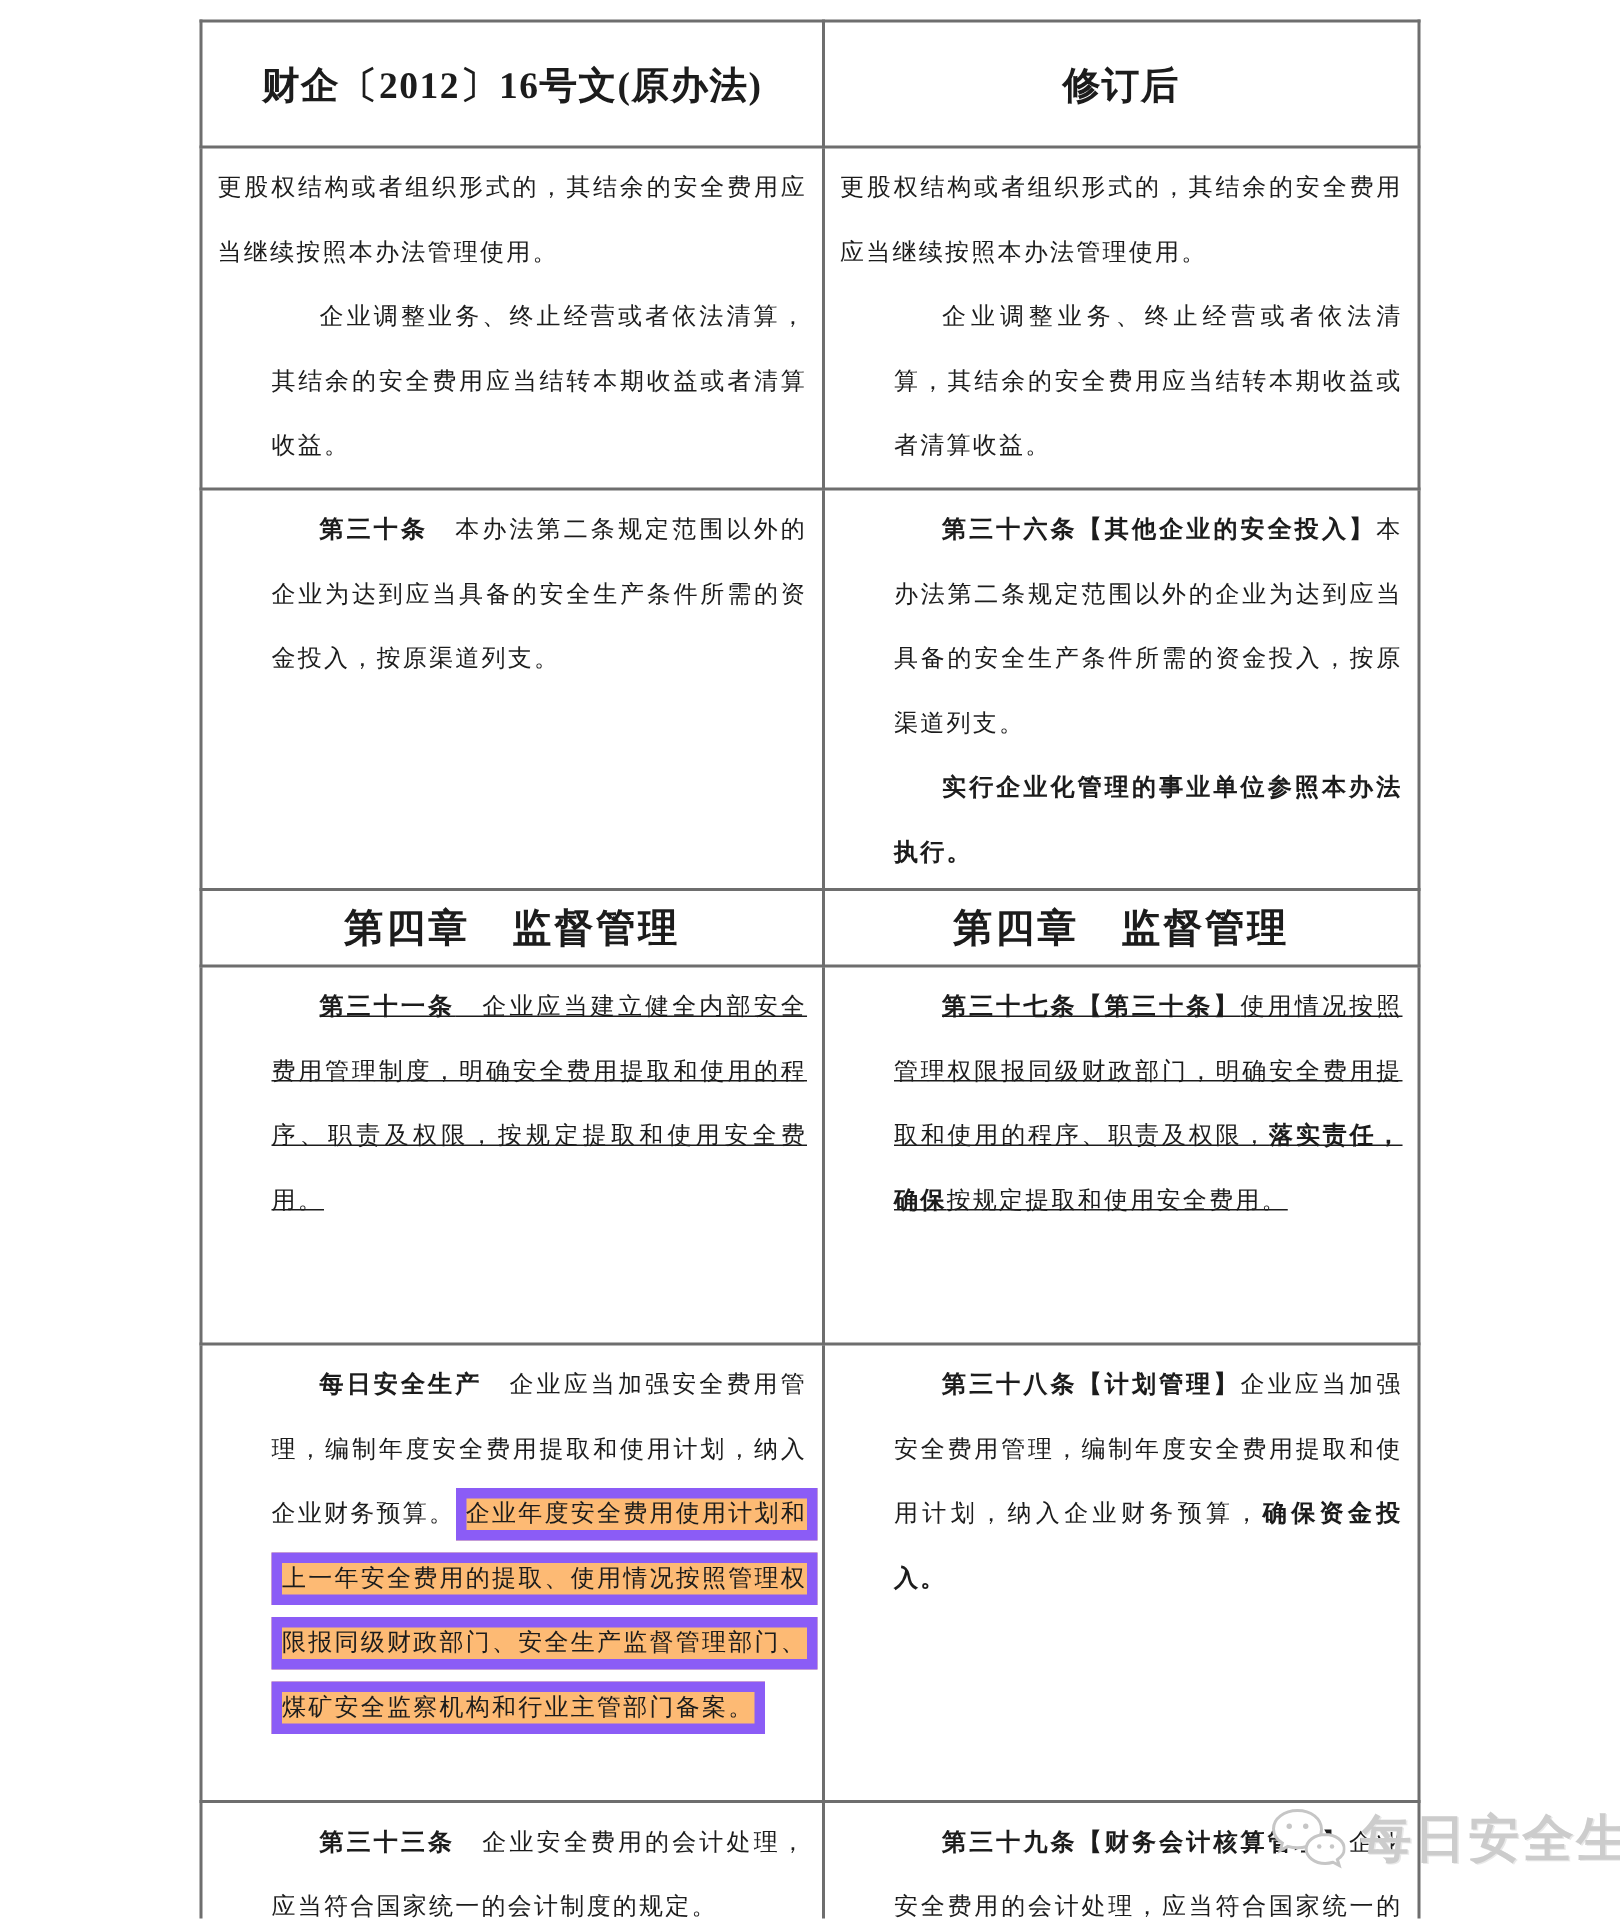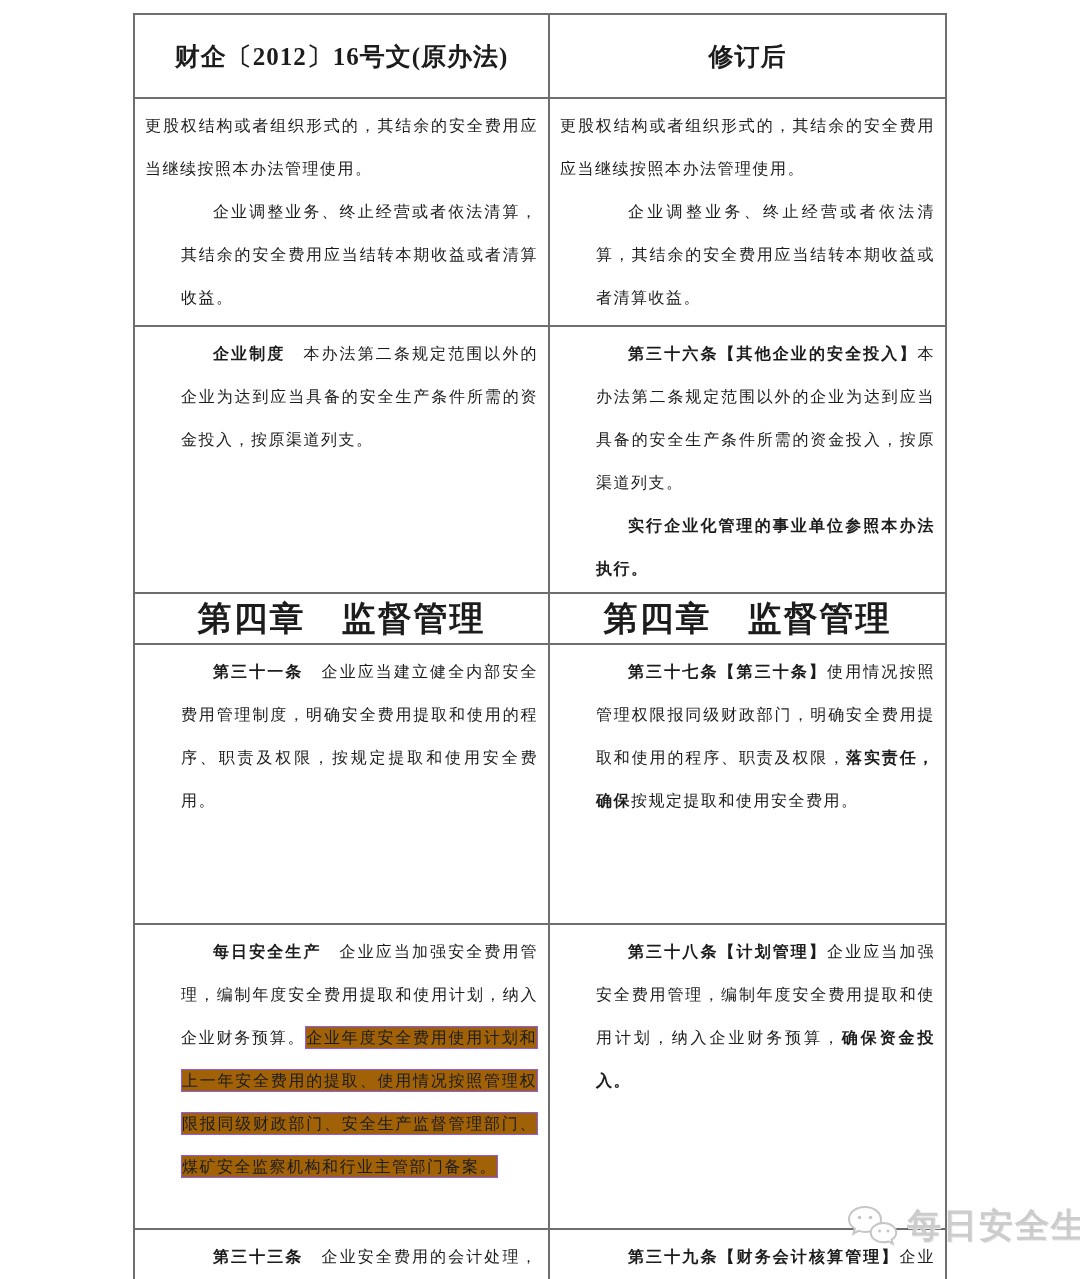--- a/index.html
+++ b/index.html
@@ -31,50 +31,50 @@
     font-weight: 700;
     text-align: center;
     vertical-align: middle;
     letter-spacing: 1px;
     padding: 16px;
   }
   td { padding: 5px 10px 2px 10px; }
   tr.r0 { height: 228px; }
   tr.r1 { height: 260px; }
   tr.r2 { height: 50px; }
-  tr.r3 { height: 280px; }
+  tr.r3 { height: 252px; text-decoration: underline; }
   tr.r4 { height: 305px; }
   tr.r5 { height: 130px; }
   .para {
     font-size: 16px;
     line-height: 43px;
     letter-spacing: 1.5px;
     text-align: justify;
     text-justify: inter-ideograph;
     margin: 0;
   }
   .para.indent { text-indent: 2em; margin-left: 36px; }
   td.chapter {
     text-align: center;
     vertical-align: middle;
     padding: 0;
   }
   td.chapter .para {
     text-align: center;
-    font-size: 34px;
+    font-size: 26px;
     line-height: 48px;
     letter-spacing: 2px;
   }
   span.b {
     font-weight: 700;
     font-family: "Liberation Sans", sans-serif;
   }
   span.hl {
-    background: #a16207;
-    border: 1px solid #8b5cf6;
+    background: #fdba74;
+    border: 7px solid #8b5cf6;
     padding: 2px 0;
     -webkit-box-decoration-break: clone;
     box-decoration-break: clone;
   }
   .watermark {
     position: absolute;
     left: 845px; top: 1203px;
     display: flex;
     align-items: center;
     gap: 10px;
@@ -110,21 +110,21 @@
           <div class="para"><span class="">更股权结构或者组织形式的，其结余的安全费用应当继续按照本办法管理使用。</span></div>
           <div class="para indent"><span class="">企业调整业务、终止经营或者依法清算，其结余的安全费用应当结转本期收益或者清算收益。</span></div>
         </td>
         <td>
           <div class="para"><span class="">更股权结构或者组织形式的，其结余的安全费用应当继续按照本办法管理使用。</span></div>
           <div class="para indent"><span class="">企业调整业务、终止经营或者依法清算，其结余的安全费用应当结转本期收益或者清算收益。</span></div>
         </td>
       </tr>
       <tr class="r1">
         <td>
-          <div class="para indent"><span class="b">企业制度</span><span class="">　本办法第二条规定范围以外的企业为达到应当具备的安全生产条件所需的资金投入，按原渠道列支。</span></div>
+          <div class="para indent"><span class="b">第三十条</span><span class="">　本办法第二条规定范围以外的企业为达到应当具备的安全生产条件所需的资金投入，按原渠道列支。</span></div>
         </td>
         <td>
           <div class="para indent"><span class="b">第三十六条【其他企业的安全投入】</span><span class="">本办法第二条规定范围以外的企业为达到应当具备的安全生产条件所需的资金投入，按原渠道列支。</span></div>
           <div class="para indent"><span class="b">实行企业化管理的事业单位参照本办法执行。</span></div>
         </td>
       </tr>
       <tr class="r2">
         <td class="chapter">
           <div class="para"><span class="b">第四章　监督管理</span></div>
         </td>

